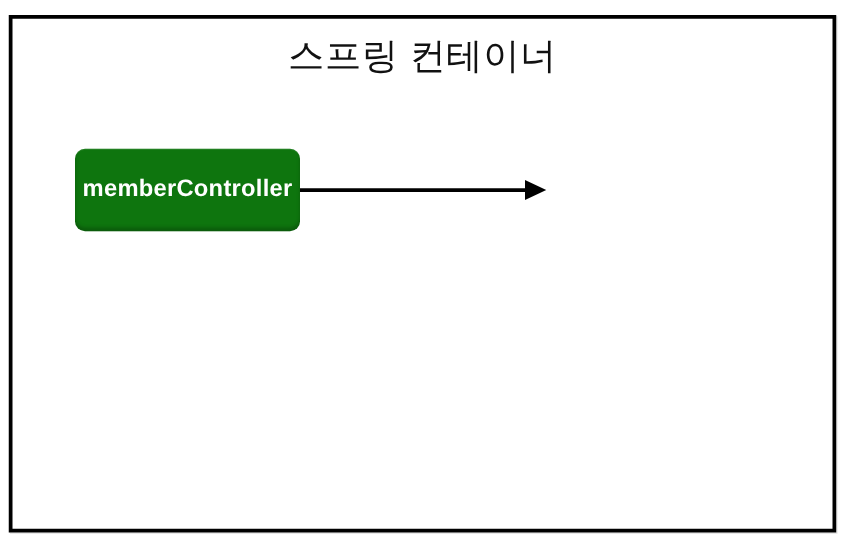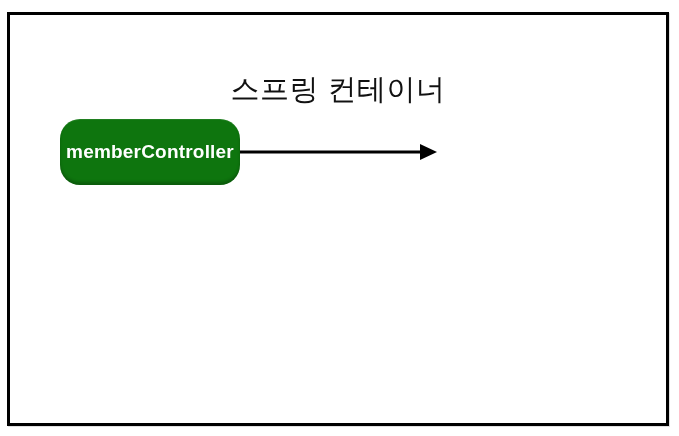--- a/index.html
+++ b/index.html
@@ -24,30 +24,29 @@
   }
   .diagram-title {
     position: absolute;
     left: 0; right: 0; top: 12px;
     text-align: center;
     font-size: 29px;
     line-height: 36px;
     font-weight: 500;
     color: #111111;
     letter-spacing: 0.5px;
-    margin-top: 44px;
   }
   .bean-node {
     position: absolute;
     display: flex;
     align-items: center;
     justify-content: center;
     background: var(--node-fill, #0E750E);
     color: var(--node-text, #ffffff);
-    border-radius: 20px;
+    border-radius: 8px;
     font-size: 19px;
     font-weight: bold;
     letter-spacing: 0.2px;
     box-shadow: inset 0 -3px 3px rgba(0,0,0,0.22), inset 0 1px 0 rgba(255,255,255,0.08);
   }
   .node-controller {
     left: 50px; top: 104px;
     width: 180px; height: 66px;
   }
   .node-service {

